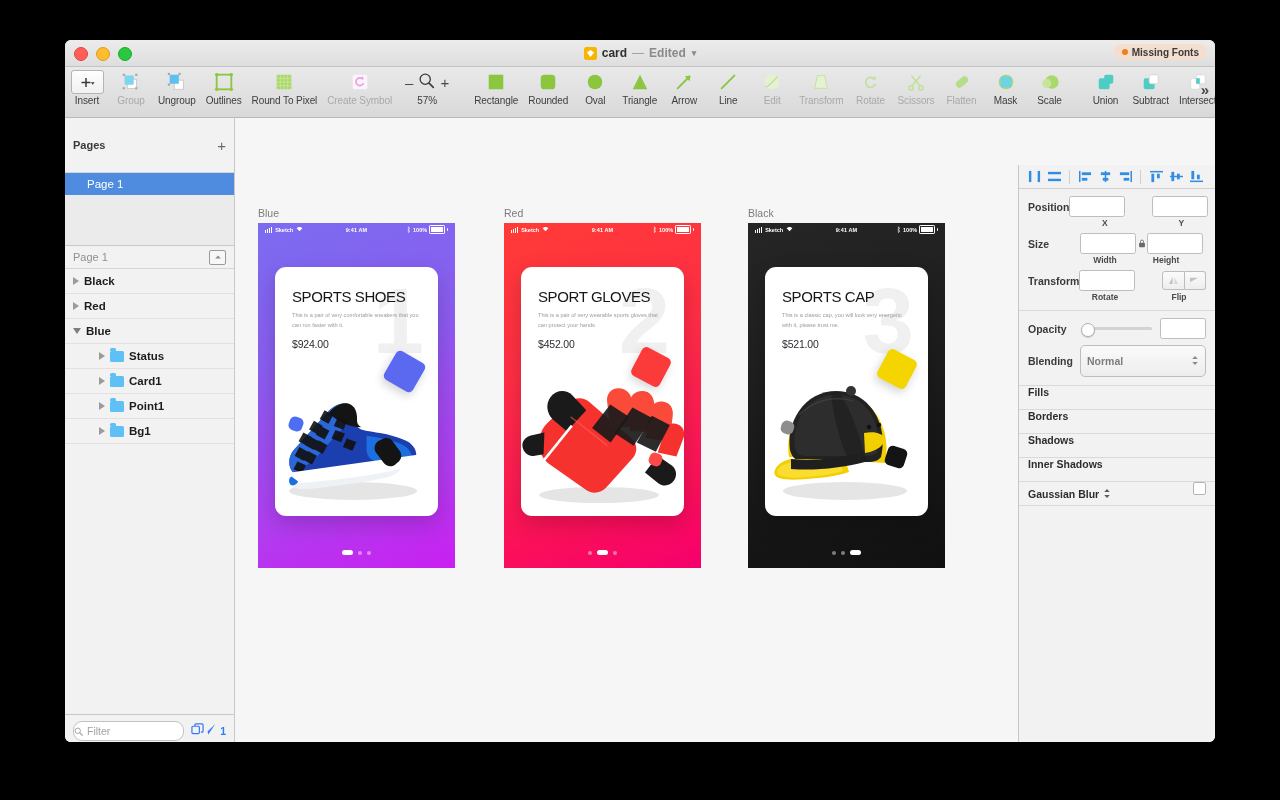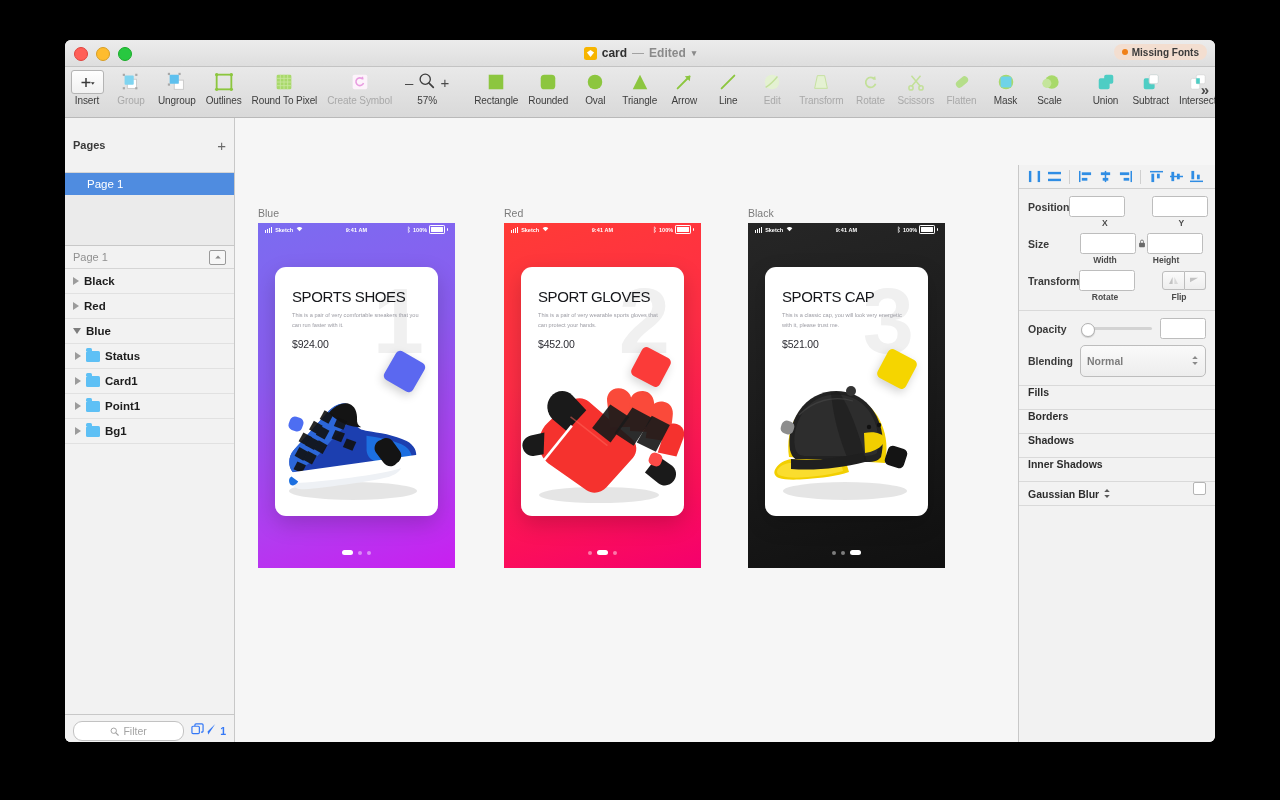--- a/index.html
+++ b/index.html
@@ -45,29 +45,29 @@
   .pg-head{height:22px;display:flex;align-items:center;justify-content:space-between;padding:16px 8px;background:#f2f2f2;border-bottom:1px solid #d5d5d5;}
   .pg-head .t{font-size:11px;font-weight:bold;color:#3a3a3a;}
   .plus{font-size:15px;color:#6a6a6a;line-height:1;}
   .pagelist{height:72px;background:#ebebeb;border-bottom:1px solid #c8c8c8;}
   .page-row{height:22px;display:flex;align-items:center;padding-left:22px;font-size:11.5px;color:#fff;background:#4f8ce0;}
   .lay-head{height:22px;display:flex;align-items:center;justify-content:space-between;padding:0 8px;background:#f2f2f2;border-bottom:1px solid #d5d5d5;}
   .lay-head .t{font-size:11px;color:#909090;}
   .colbtn{width:15px;height:13px;border:1px solid #9a9a9a;border-radius:2px;display:flex;align-items:center;justify-content:center;background:#f7f7f7;}
   .layers{flex:1;overflow:hidden;background:#f2f2f2;}
   .lrow{height:24px;display:flex;align-items:center;border-bottom:1px solid #e1e1e1;padding-left:8px;gap:5px;}
-  .lrow.ind{padding-left:10px;text-align:right;}
+  .lrow.ind{padding-left:34px;text-align:right;}
   .tri{width:0;height:0;border-style:solid;}
   .tri.c{border-width:4px 0 4px 6px;border-color:transparent transparent transparent #9b9b9b;}
   .tri.o{border-width:6px 4px 0 4px;border-color:#7d7d7d transparent transparent transparent;}
   .folder{width:14px;height:11px;background:#5ec0f5;border-radius:1.5px;position:relative;}
   .folder:before{content:"";position:absolute;left:0;top:-2.5px;width:6px;height:3px;background:#5ec0f5;border-radius:1.5px 1.5px 0 0;}
   .lname{font-size:11.5px;color:#1d1d1d;font-weight:bold;}
   .sb-foot{height:32px;border-top:1px solid #c8c8c8;background:#f2f2f2;display:flex;align-items:center;padding:0 8px;gap:7px;}
-  .filter{flex:1;height:18px;background:#fff;border:1px solid #c2c2c2;border-radius:9px;display:flex;align-items:center;justify-content:center;gap:4px;}
+  .filter{flex:1;height:18px;background:#fff;border:1px solid #c2c2c2;border-radius:9px;display:flex;align-items:center;justify-content:flex-start;gap:4px;}
   .filter .ph{font-size:10.5px;color:#a3a3a3;}
   .foot-ic{display:flex;align-items:center;gap:2px;}
   .cnt{font-size:10.5px;color:#3478f6;font-weight:bold;}
 
   
   .canvas{flex:1;background:#f6f6f6;position:relative;overflow:hidden;}
   .artboard-wrap{position:absolute;}
   .ab-label{font-size:10.5px;color:#7b7b7b;margin-bottom:4px;}
   .artboard{width:197px;height:345px;position:relative;overflow:hidden;}
   .ab-blue{background:linear-gradient(160deg,#7b6cf0 0%,#8b5cf0 38%,#b13df0 75%,#c91ff0 100%);}

